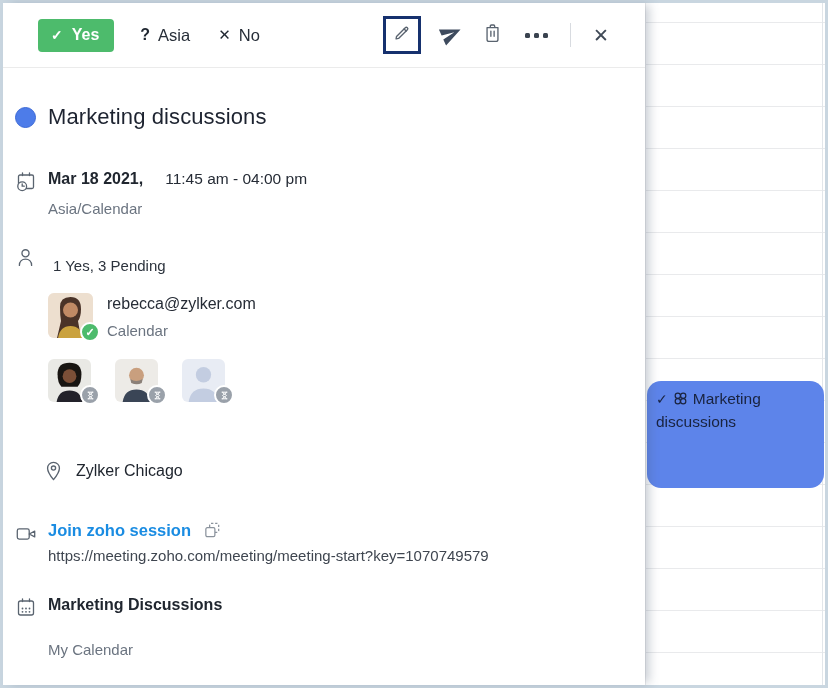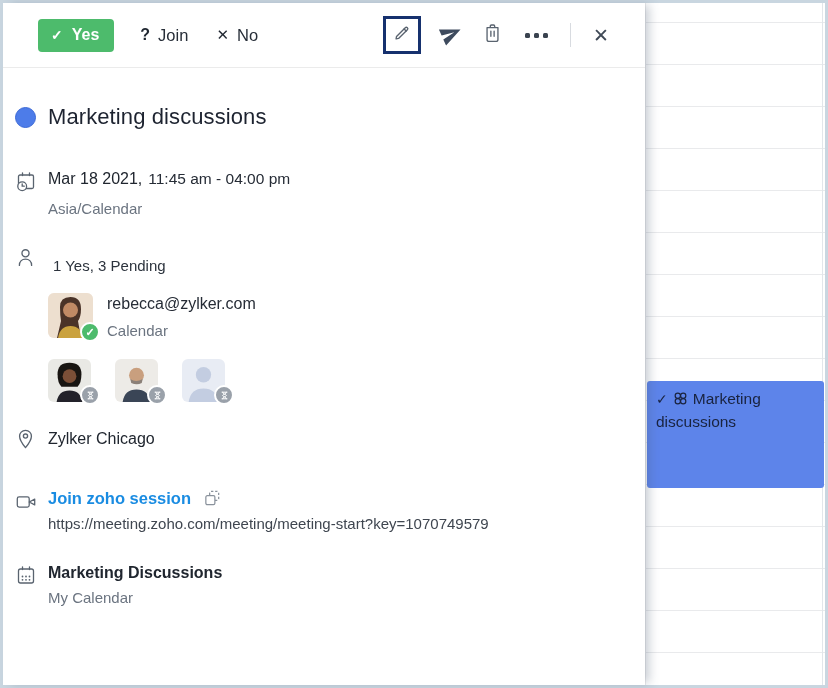--- a/index.html
+++ b/index.html
@@ -12,21 +12,21 @@
     position:absolute; right:0; top:0; width:180px; height:682px;
     background-color:#fff;
     background-image:repeating-linear-gradient(to bottom, transparent 0 41px, #e9eaec 41px 42px);
     background-position:0 -22px;
     border-left:1px solid #ededee;
   }
   .calendar-bg::after { content:""; position:absolute; right:2px; top:0; bottom:0; width:1px; background:#e2e6ea; }
 
   .event-chip {
     position:absolute; left:644px; top:378px; width:177px; height:107px;
-    background:#5d84ea; border-radius:3px; padding:7px 9px 6px 9px;
+    background:#5d84ea; border-radius:14px; padding:7px 9px 6px 9px;
     color:#19233f; cursor:pointer; overflow:hidden;
   }
   .chip-title { font-size:15.5px; line-height:21px; }
   .chip-check { font-size:14px; margin-right:5px; }
   .chip-clover { display:inline-block; vertical-align:-2px; margin-right:5px; }
   .chip-meta { font-size:13.5px; line-height:18.5px; margin-top:5px; color:#1d2946; }
 
   
   .popup {
     position:absolute; left:0; top:0; width:642px; height:682px; background:#fff;
@@ -60,53 +60,53 @@
   .row-icon { width:45px; flex-shrink:0; display:flex; justify-content:center; padding-top:1px; }
   .row-icon svg { display:block; }
   .row-content { flex:1; min-width:0; }
 
   .title-row { margin:36px 0 0 0; align-items:center; }
   .color-dot { width:21px; height:21px; border-radius:50%; background:#4d7ce9; border:1px solid #3c69d6; }
   .event-title { font-size:22px; color:#1d2330; font-weight:500; letter-spacing:.1px; }
 
   .sec-datetime { margin-top:40px; }
   .date-line { font-size:16px; color:#20262f; }
-  .date-line b { font-weight:400; margin-right:6px; }
+  .date-line b { font-weight:700; margin-right:22px; }
   .date-line .time { font-size:15.5px; color:#262c36; }
   .tz-line { margin-top:12px; font-size:15px; color:#6b7480; }
 
   .sec-participants { margin-top:29px; }
   .pcount { font-size:15.5px; color:#242a34; }
   .rsvp-sum { margin-top:11px; margin-left:5px; font-size:15px; color:#2c333d; }
 
   .organizer-row { margin-top:19px; margin-left:0; display:flex; align-items:flex-start; }
   .avatar { position:relative; width:45px; height:45px; border-radius:6px; overflow:visible; flex-shrink:0; cursor:pointer; }
   .avatar svg.photo { border-radius:6px; display:block; }
   .badge { position:absolute; width:20px; height:20px; border-radius:50%; border:2px solid #fff; display:flex; align-items:center; justify-content:center; }
   .badge-org { background:#4dbb6c; right:-7px; bottom:-4px; }
   .badge-pending { background:#9aa1aa; right:-9px; bottom:-3px; }
   .badge .bchk { color:#fff; font-size:11px; font-weight:700; }
   .org-text { margin-left:14px; padding-top:2px; }
   .org-email { font-size:16px; color:#262c36; }
   .org-role { margin-top:9px; font-size:15px; color:#6b7480; }
 
   .pending-row { margin-top:20px; display:flex; gap:24px; }
 
-  .sec-location { margin-top:25px; align-items:center; }
+  .sec-location { margin-top:57px; align-items:center;padding-left:28px; }
   .loc-text { font-size:16px; color:#20262f; }
 
   .sec-join { margin-top:38px; }
   .join-line { display:flex; align-items:center; gap:12px; }
   .join-link { font-size:16.5px; font-weight:700; color:#1a8ce2; text-decoration:none; cursor:pointer; }
   .copy-ic { cursor:pointer; display:flex; }
   .meet-url { margin-top:7px; font-size:15px; color:#3f4650; word-break:break-all; }
 
   .sec-cal { margin-top:32px; }
   .cal-name { font-size:16px; font-weight:700; color:#20262f; }
-  .cal-owner { margin-top:7px; font-size:15px; color:#6b7480; }
+  .cal-owner { margin-top:27px; font-size:15px; color:#6b7480; }
 </style>
 </head>
 <body>
 
 <div class="stage">
   <div class="inner">
 
     <div class="calendar-bg"></div>
 
     <div class="event-chip">
@@ -124,21 +124,21 @@
 
     <div class="popup">
 
       <div class="popup-header">
         <button class="btn-yes">
           <span class="chk">✓</span>
           <span>Yes</span>
         </button>
         <button class="rsvp-opt opt-maybe">
           <span class="pfx">?</span>
-          <span>Join</span>
+          <span>Asia</span>
         </button>
         <button class="rsvp-opt opt-no">
           <span class="pfx" style="font-weight:400;font-size:15px;">✕</span>
           <span>No</span>
         </button>
 
         <div class="hdr-icons">
           <div class="pencil-box">
             <span>
               <svg width="20" height="20" viewBox="0 0 22 22" fill="none" stroke="#59636f" stroke-width="1.5" stroke-linecap="round" stroke-linejoin="round">

